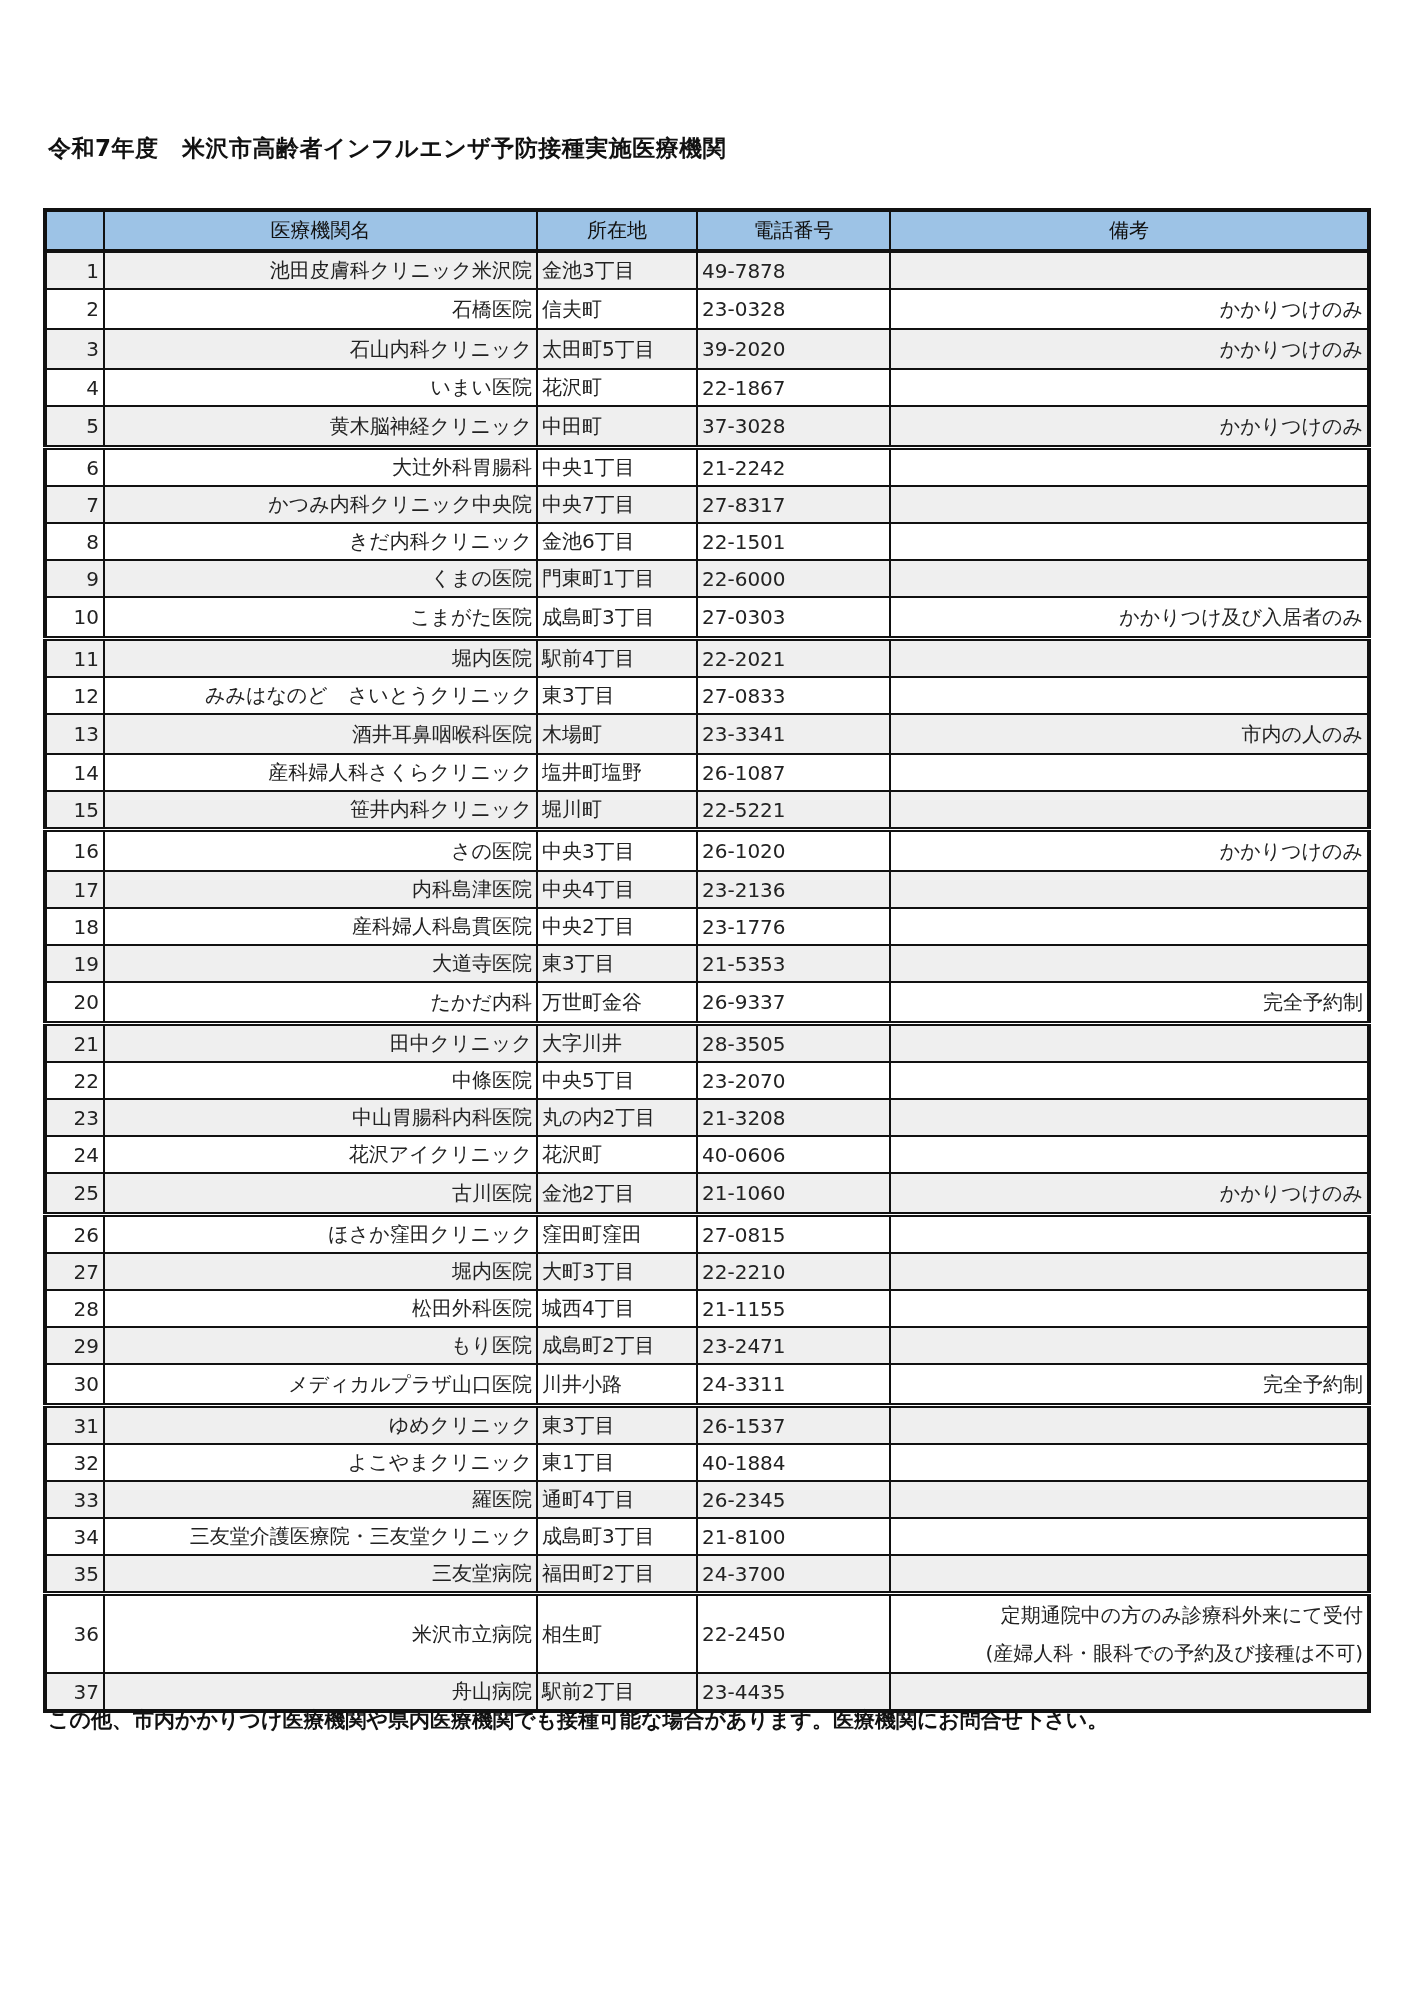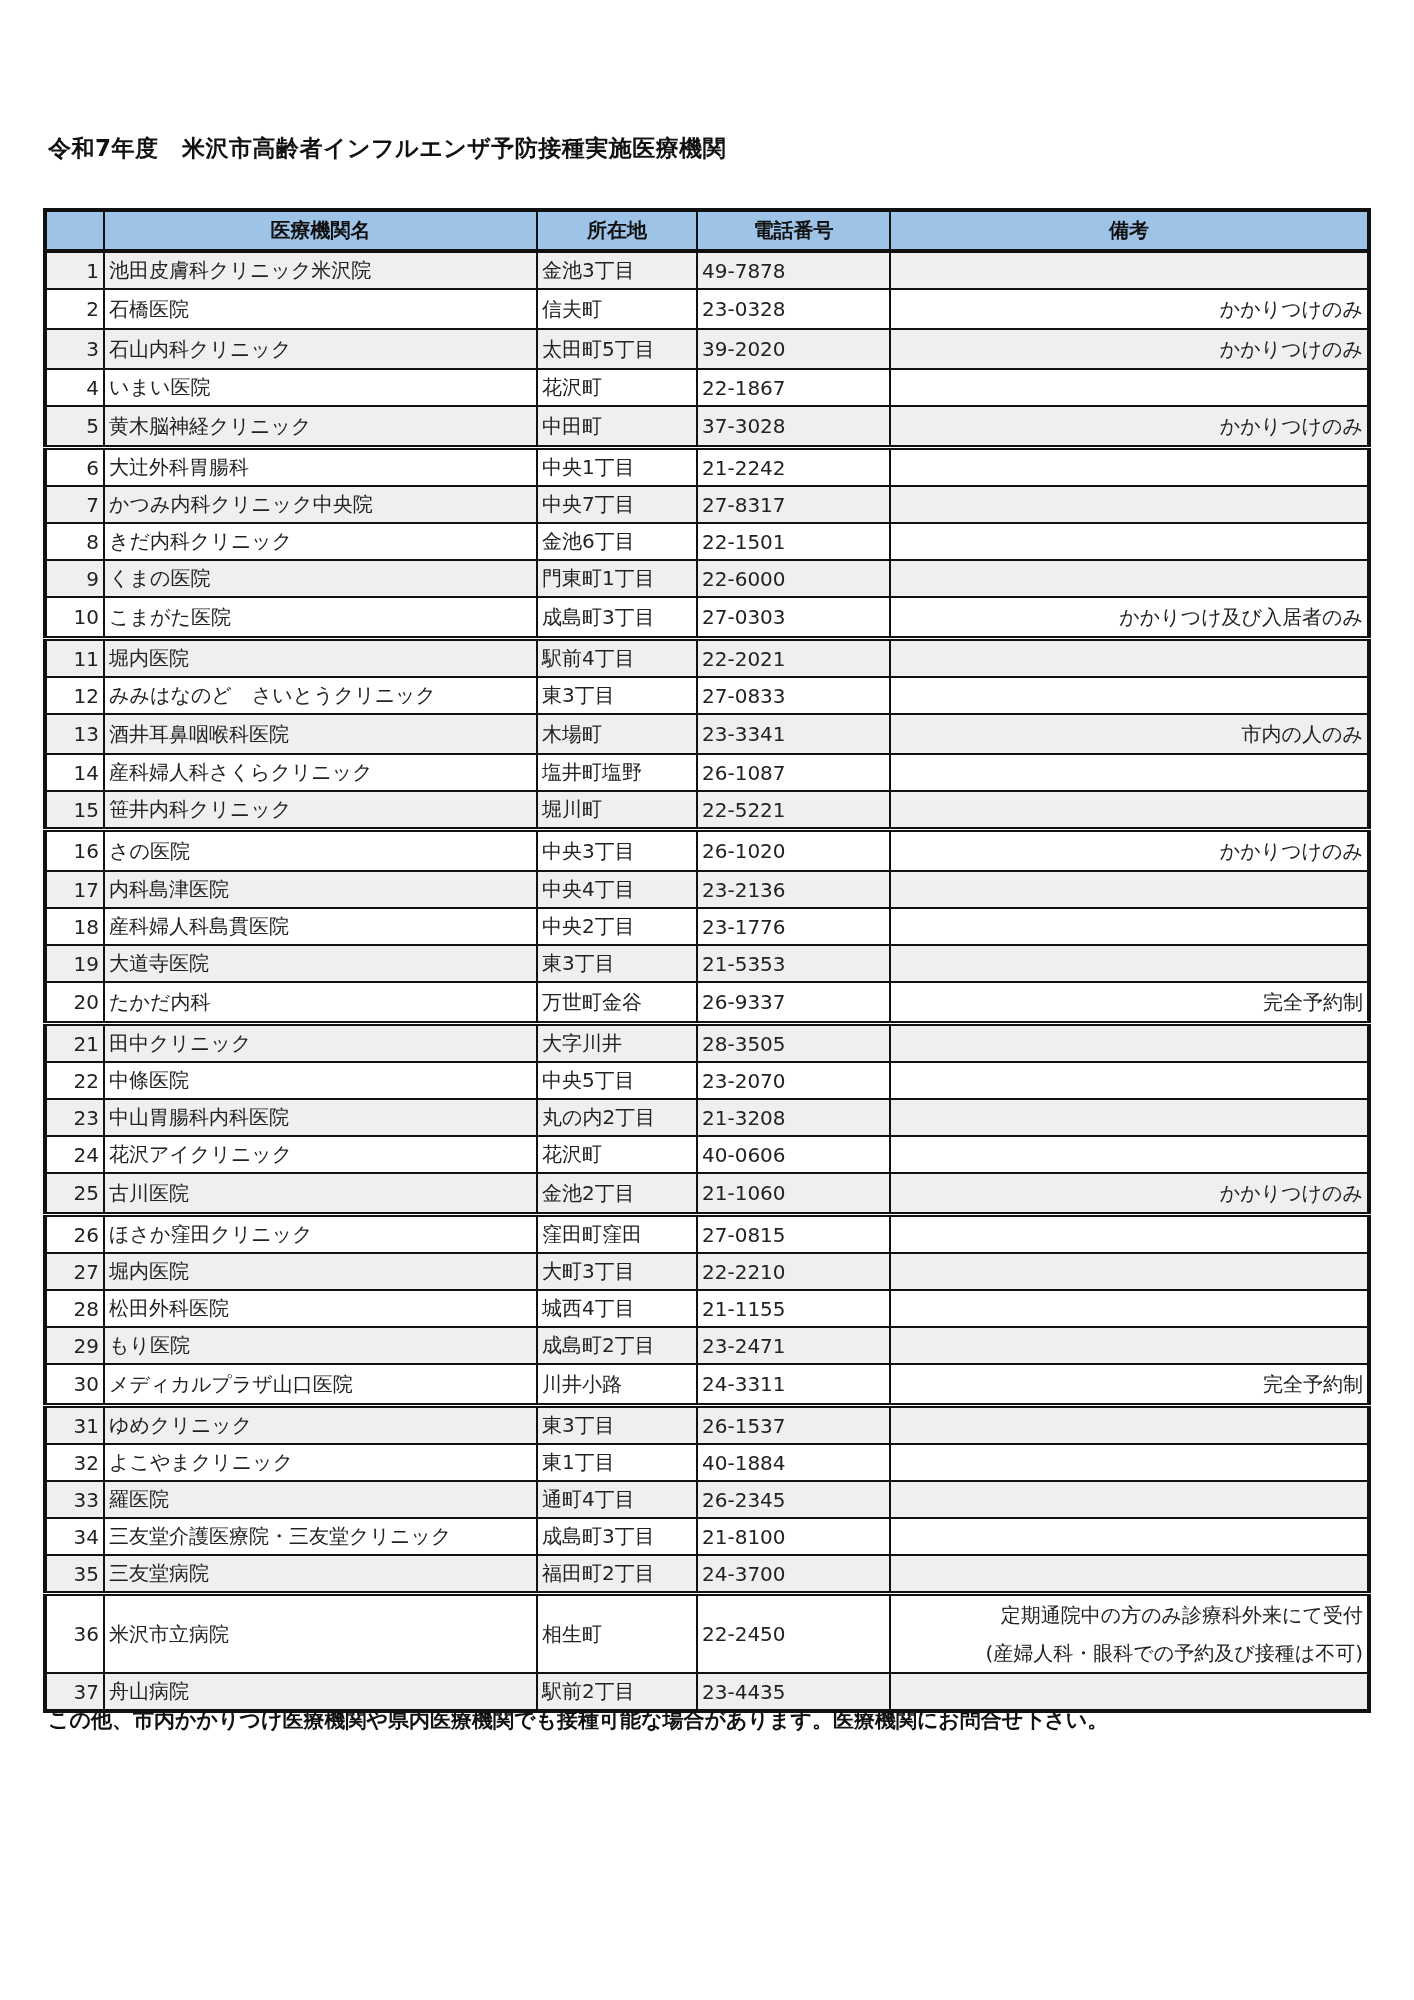--- a/index.html
+++ b/index.html
@@ -46,21 +46,21 @@
     }
     col.c-no { width: 59px; }
     col.c-name { width: 433px; }
     col.c-addr { width: 160px; }
     col.c-phone { width: 193px; }
     col.c-note { width: 479px; }
     th {
       background: #9dc3e6;
       height: 37px;
       font-size: 20px;
-      font-weight: bold;
+      font-weight: normal;
       color: #111;
       border: 2px solid #111;
       border-bottom: 4px solid #111;
       text-align: center;
       padding: 0;
     }
     td {
       height: 35px;
       font-size: 20px;
       border-left: 2px solid #111;
@@ -69,21 +69,21 @@
       border-bottom: 2px solid #111;
       padding: 0 4px;
       white-space: nowrap;
       overflow: hidden;
       color: #222;
     }
     tr.odd td { background: #efefef; }
     tr.even td { background: #ffffff; }
     tr.group-start td { border-top: 5px double #111; }
     td.no { text-align: right; padding-right: 4px; }
-    td.name { text-align: left; }
+    td.name { text-align: right; }
     td.addr { text-align: left; margin-left: 36px; }
     td.phone { text-align: left; }
     td.note { text-align: right; white-space: normal; line-height: 38px; }
     tr.tall td { height: 74px; }
     .footer-note {
       position: absolute;
       left: 48px;
       top: 1706px;
       font-size: 21px;
       font-weight: bold;

